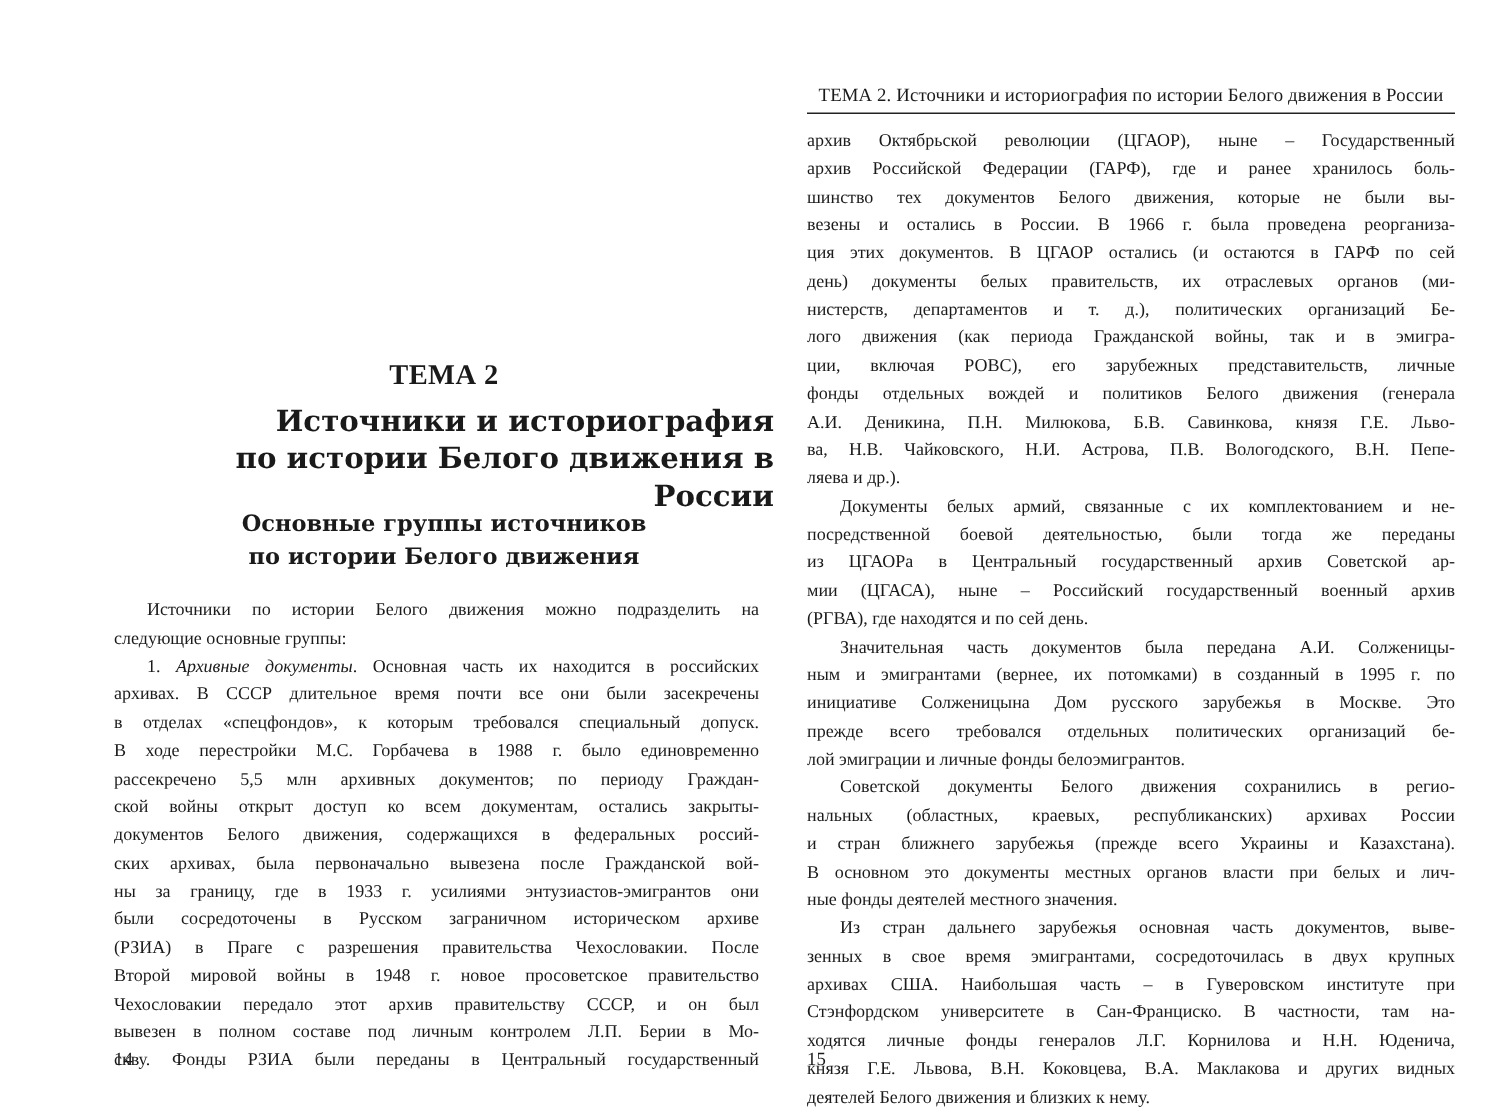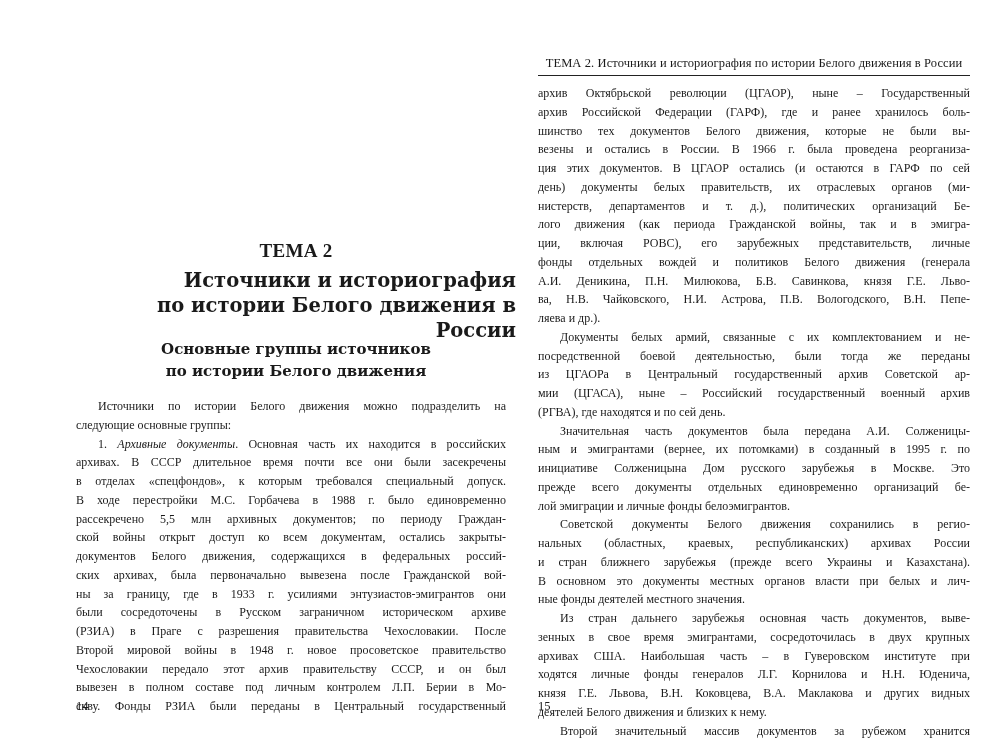--- a/index.html
+++ b/index.html
@@ -105,29 +105,30 @@
       <span class="line">ва, Н.В. Чайковского, Н.И. Астрова, П.В. Вологодского, В.Н. Пепе-</span>
       <span class="line last">ляева и др.).</span>
       <span class="line indent">Документы белых армий, связанные с их комплектованием и не-</span>
       <span class="line">посредственной боевой деятельностью, были тогда же переданы</span>
       <span class="line">из ЦГАОРа в Центральный государственный архив Советской ар-</span>
       <span class="line">мии (ЦГАСА), ныне – Российский государственный военный архив</span>
       <span class="line last">(РГВА), где находятся и по сей день.</span>
       <span class="line indent">Значительная часть документов была передана А.И. Солженицы-</span>
       <span class="line">ным и эмигрантами (вернее, их потомками) в созданный в 1995 г. по</span>
       <span class="line">инициативе Солженицына Дом русского зарубежья в Москве. Это</span>
-      <span class="line">прежде всего документы отдельных единовременно организаций бе-</span>
+      <span class="line">прежде всего требовался отдельных политических организаций бе-</span>
       <span class="line last">лой эмиграции и личные фонды белоэмигрантов.</span>
       <span class="line indent">Советской документы Белого движения сохранились в регио-</span>
       <span class="line">нальных (областных, краевых, республиканских) архивах России</span>
       <span class="line">и стран ближнего зарубежья (прежде всего Украины и Казахстана).</span>
       <span class="line">В основном это документы местных органов власти при белых и лич-</span>
       <span class="line last">ные фонды деятелей местного значения.</span>
       <span class="line indent">Из стран дальнего зарубежья основная часть документов, выве-</span>
       <span class="line">зенных в свое время эмигрантами, сосредоточилась в двух крупных</span>
       <span class="line">архивах США. Наибольшая часть – в Гуверовском институте при</span>
+      <span class="line">Стэнфордском университете в Сан-Франциско. В частности, там на-</span>
       <span class="line">ходятся личные фонды генералов Л.Г. Корнилова и Н.Н. Юденича,</span>
       <span class="line">князя Г.Е. Львова, В.Н. Коковцева, В.А. Маклакова и других видных</span>
       <span class="line last">деятелей Белого движения и близких к нему.</span>
       <span class="line indent">Второй значительный массив документов за рубежом хранится</span>
     </div>
   <div class="page-number">15</div>
 </div>
 
 </body></html>

